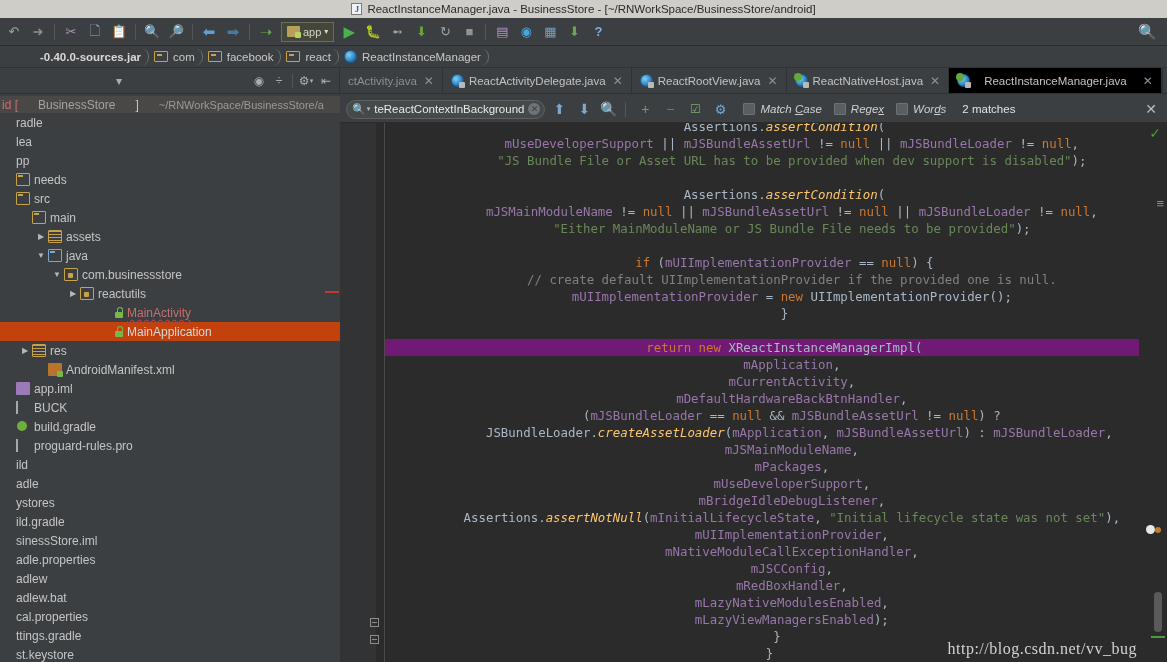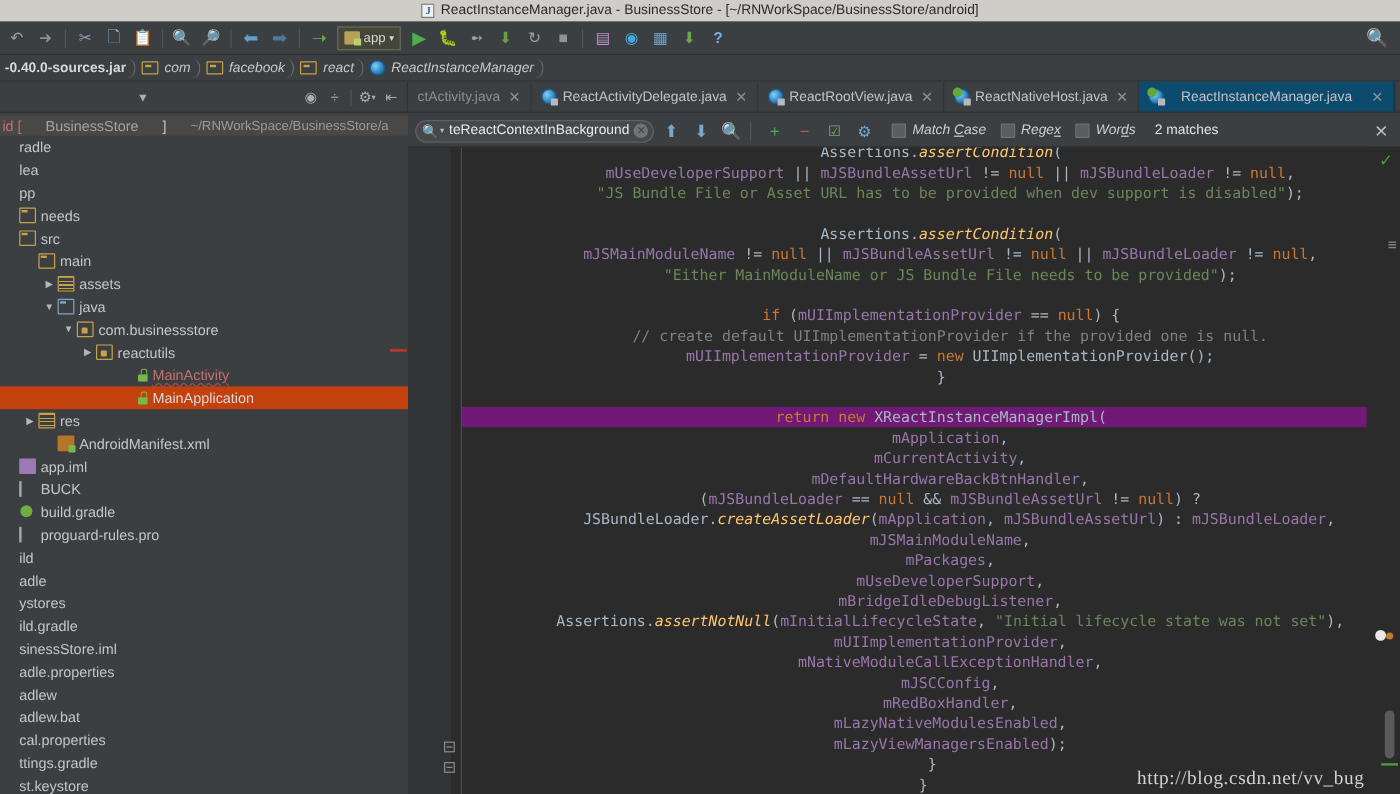--- a/index.html
+++ b/index.html
@@ -53,22 +53,22 @@
   }
   .caret { font-size: 8px; }
   .search-big { margin-left: auto; color: #c0c0c0; font-size: 15px; padding-right:8px;}
 
   
   .crumbbar {
     height: 22px; background: #3c3f41; display: flex; align-items: center;
     font-size: 11.5px; color: #c8c8c8; border-bottom: 1px solid #2f3133;
     overflow: hidden; white-space: nowrap;
   }
-  .crumb { display: flex; align-items: center; padding: 0 7px 0 4px; height: 22px; position: relative;}
-  .crumb + .crumb { margin-left: 2px; font-style: italic; }
+  .crumb { display: flex; align-items: center; padding: 0 7px 0 4px; height: 22px; position: relative; margin-left: 36px;}
+  .crumb + .crumb { margin-left: 2px; }
   .crumb::after {
     content: ""; position: absolute; right: -1px; top: 3px;
     width: 10px; height: 16px;
     border-right: 1px solid #6e7072;
     border-radius: 0 60% 60% 0 / 0 50% 50% 0;
   }
   .crumb.bold { font-weight: bold; color: #d8d8d8;}
   .fold-ico {
     width: 14px; height: 11px; margin-right: 5px; border-radius: 1px;
     background: #3c3f41; border: 1.4px solid #c8a24a; position: relative;
@@ -91,21 +91,21 @@
   }
   .ctl-ico { width: 18px; height: 20px; display:flex;align-items:center;justify-content:center;
              color:#a9aeb2; font-size: 12px;}
   .ctl-sep { width:1px;height:14px;background:#555;margin:0 2px;}
   .tabs { display: flex; align-items: stretch; flex: 1; overflow: hidden; }
   .tab {
     display: flex; align-items: center; gap: 5px; padding: 0 8px;
     border-right: 1px solid #2f3133; white-space: nowrap; position: relative;
     background: #3c3f41;
   }
-  .tab.active { background: #0c4a6e; gap: 14px; }
+  .tab.active { background: #000000; gap: 14px; }
   .tab .x { color: #8e9295; font-size: 12px; margin-left: 2px; }
   .tab .jc {
     width: 13px; height: 13px; border-radius: 50%;
     background: radial-gradient(circle at 35% 35%, #7fd1f5, #1e74b5 70%);
     border: 1px solid #165f96; position: relative; flex: none;
   }
   .tab .jc.green::after{
     content:""; position:absolute; left:-2px; top:-2px; width:8px;height:8px;
     background:#62a83a; border-radius:50%;
   }

